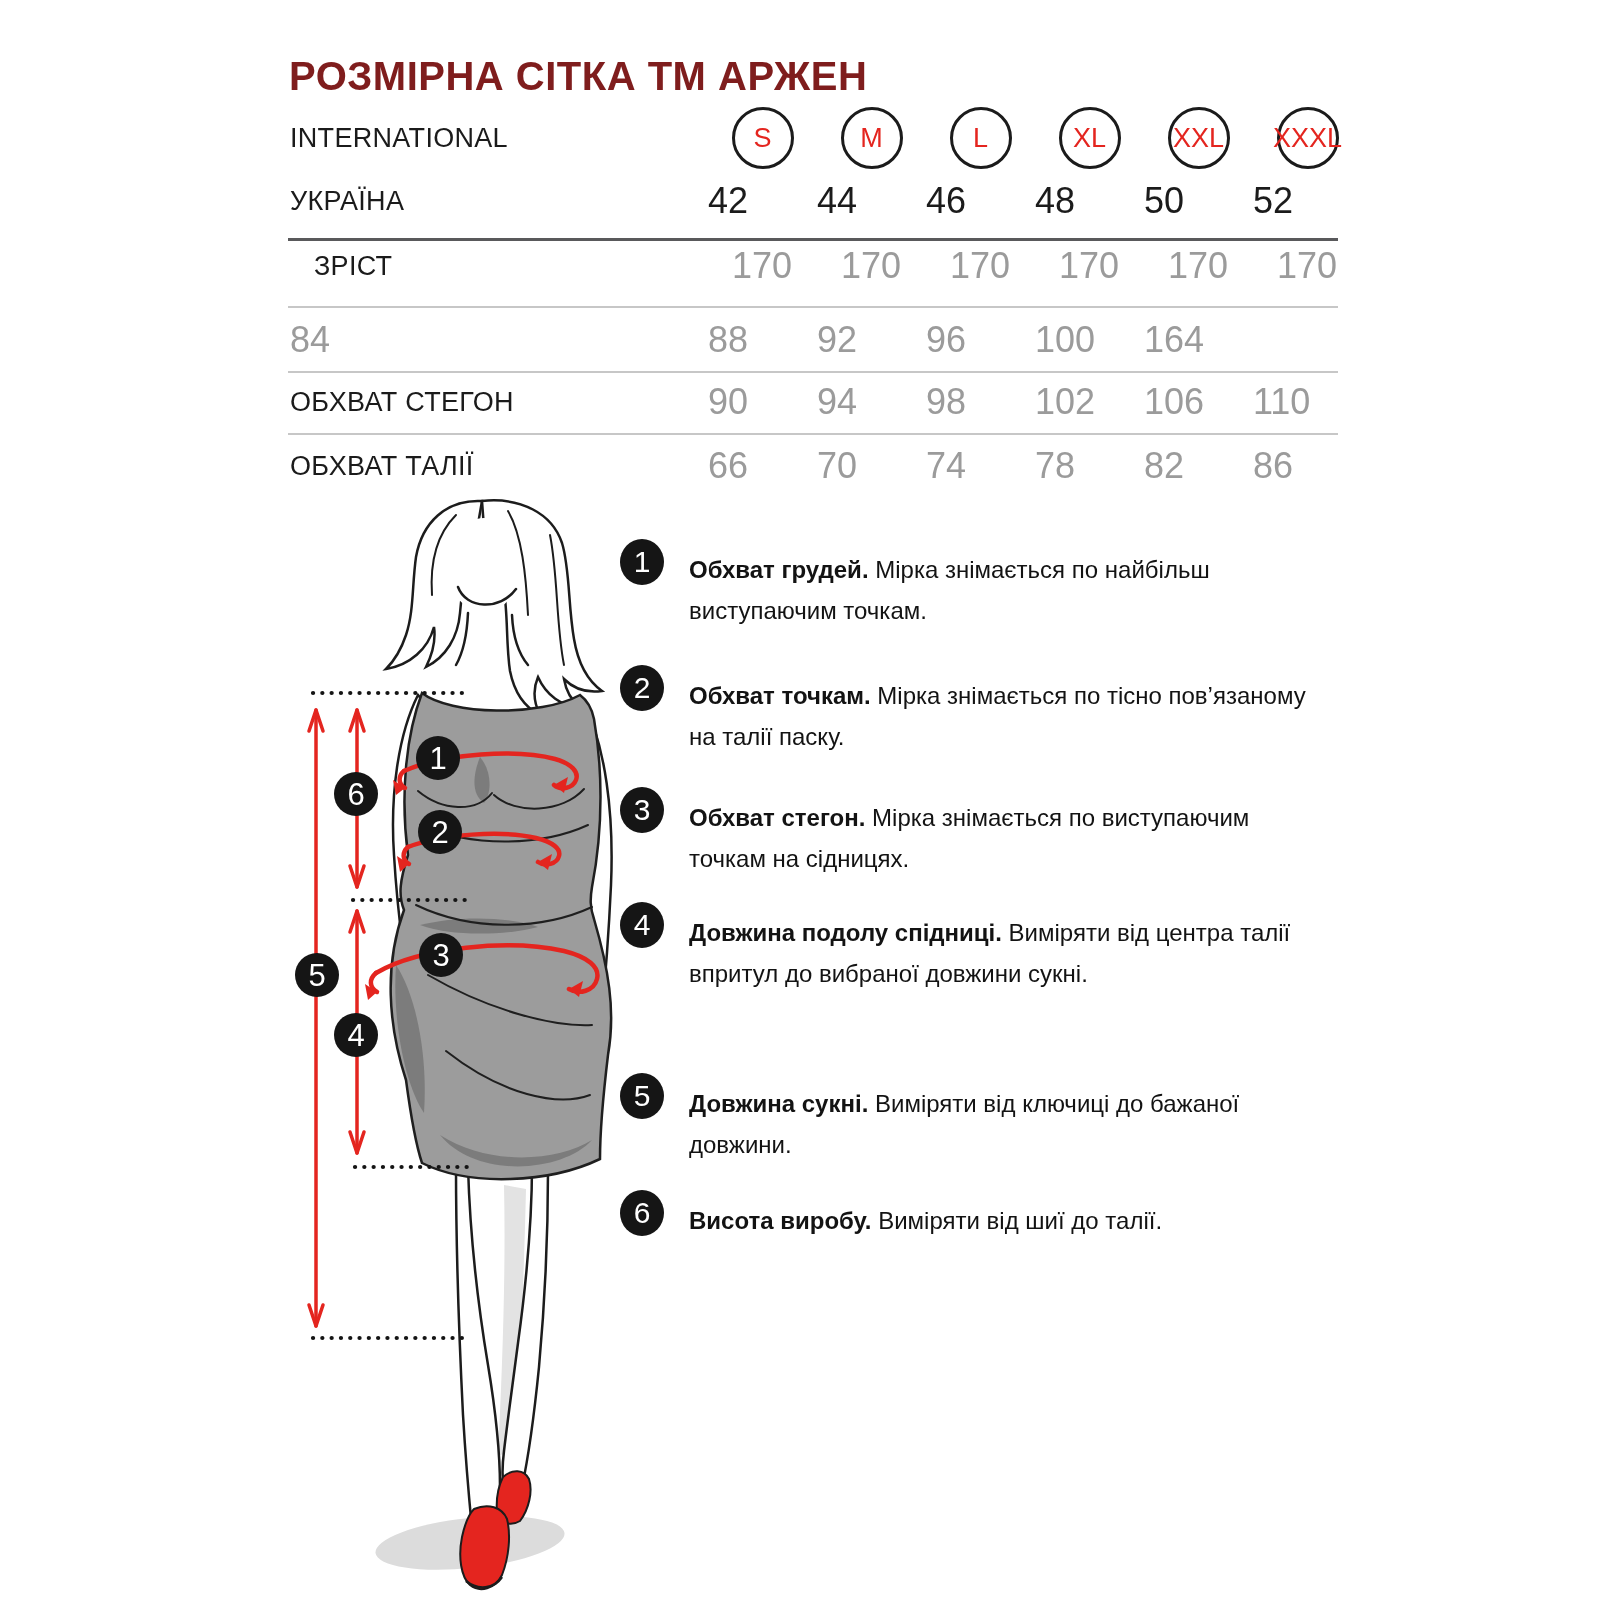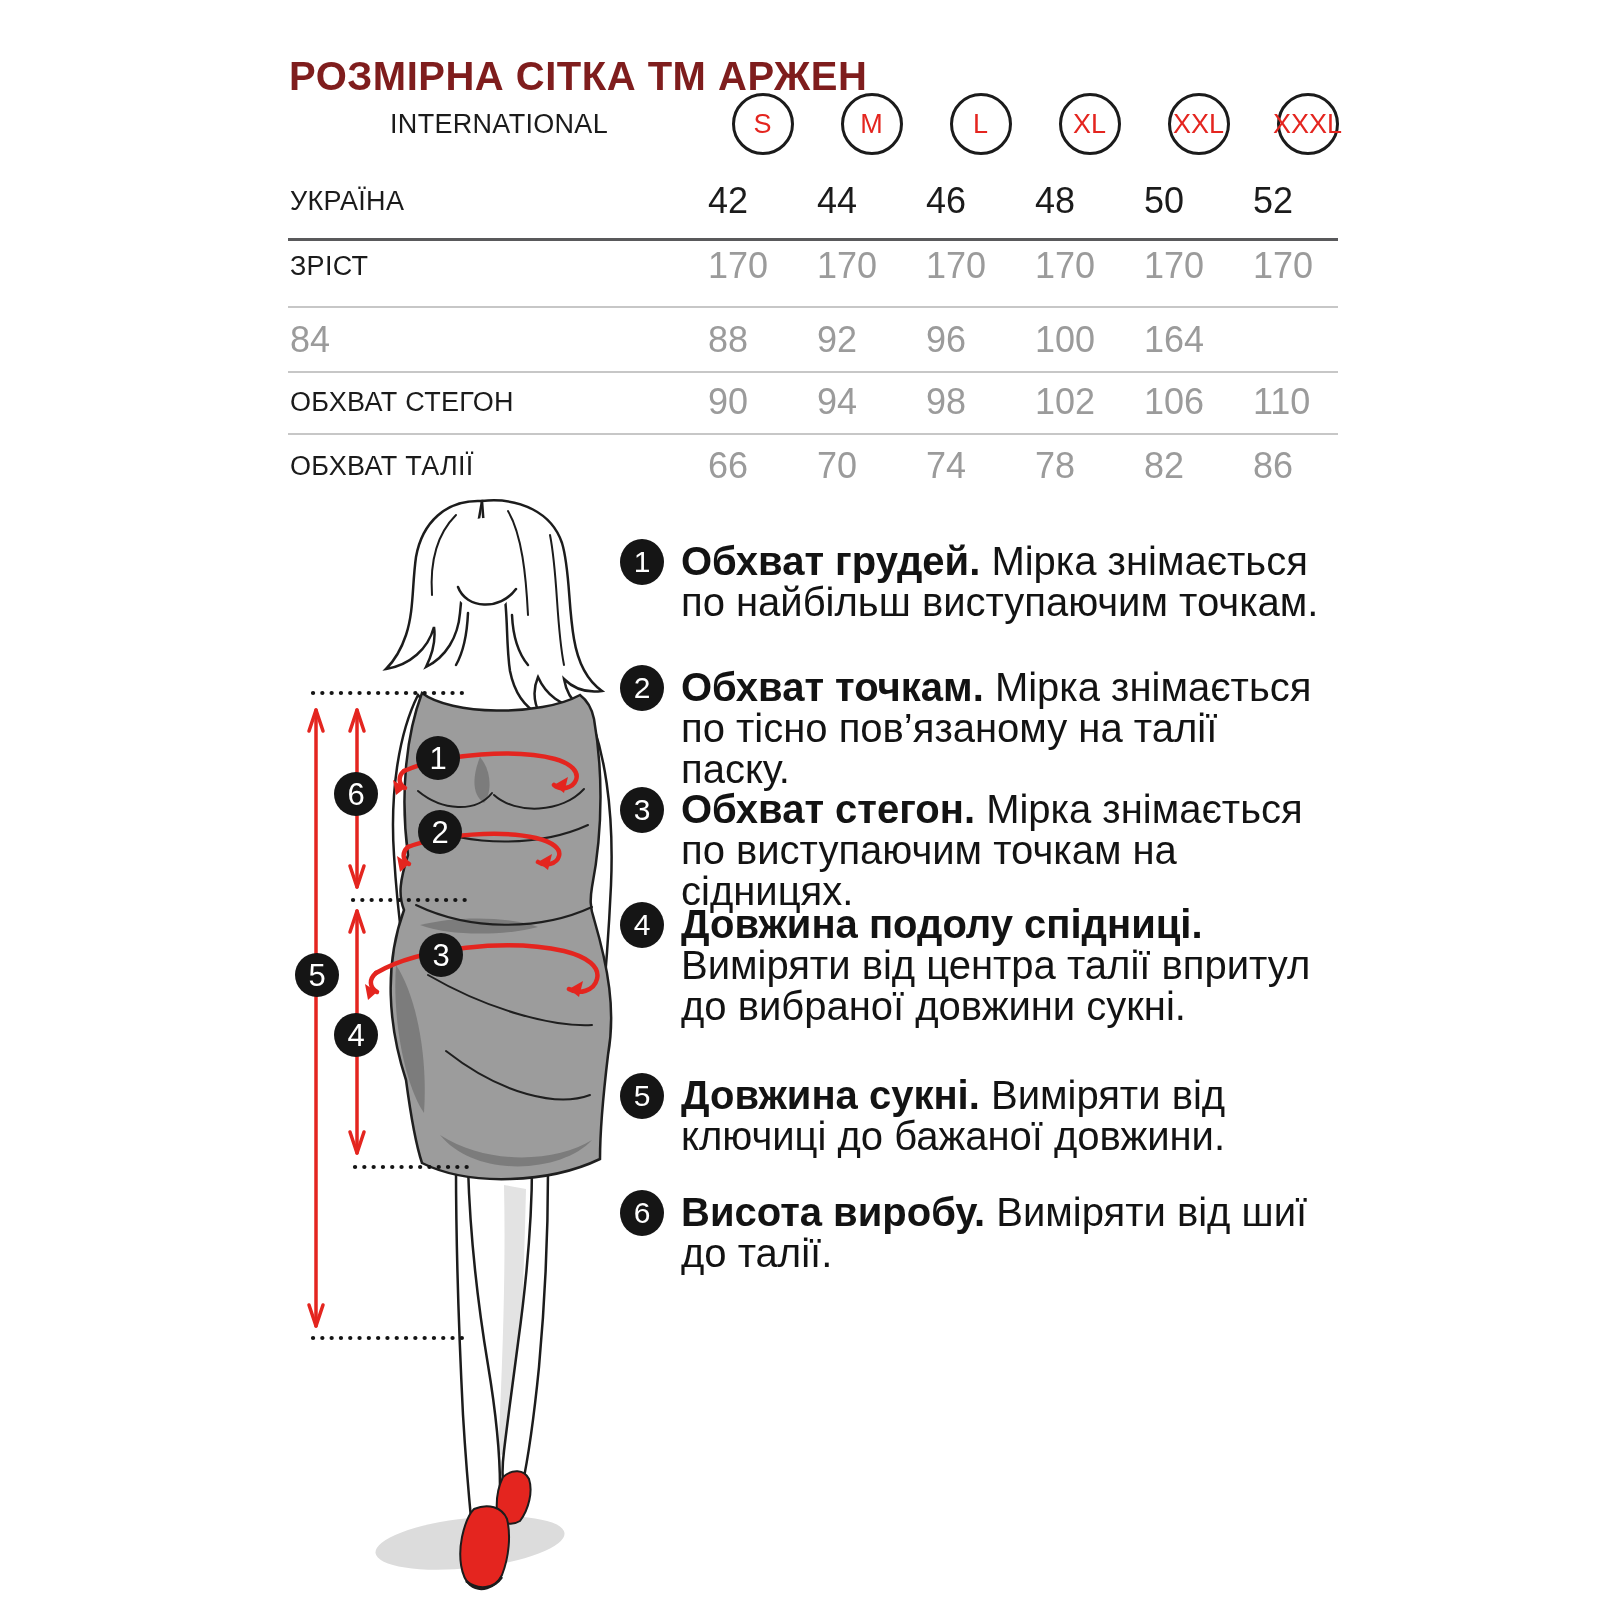--- a/index.html
+++ b/index.html
@@ -16,35 +16,35 @@
   .ccell{display:flex;justify-content:center;}
   .size-circle{width:56px;height:56px;border:3px solid #1b1b1b;border-radius:50%;
                display:flex;align-items:center;justify-content:center;overflow:visible;background:#fff;}
   .size-circle span{font-size:27px;color:#e4251f;font-weight:400;white-space:nowrap;}
   .hline{position:absolute;left:288px;width:1050px;background:#c7c7c7;height:2px;}
   .hline.thick{background:#59595b;height:3px;}
   
   .instr{position:absolute;left:620px;width:724px;display:flex;align-items:flex-start;}
   .bullet{flex:0 0 44px;width:44px;height:46px;border-radius:50%;background:#151515;color:#fff;
           display:flex;align-items:center;justify-content:center;font-size:30px;margin-right:17px;margin-top:-2px;}
-  .itext{margin:0;width:640px;font-size:40px;line-height:41px;color:#131313;}
+  .itext{margin:8px;width:640px;font-size:24px;line-height:41px;color:#131313;}
   .itext b{font-weight:700;}
   
   #figure-svg{position:absolute;left:270px;top:495px;}
 </style>
 </head>
 <body>
 
 <div id="page">
 
   <h1 class="title">РОЗМІРНА СІТКА ТМ АРЖЕН</h1>
 
   <section>
 
-    <div class="trow" style="top:91px;height:66px;text-align:center;">
+    <div class="trow" style="top:105px;height:66px;">
       <div class="tlabel">INTERNATIONAL</div>
       <div class="ccell">
           <span class="size-circle">
             <span>S</span>
           </span>
         </div>
       <div class="ccell">
           <span class="size-circle">
             <span>M</span>
           </span>
@@ -76,21 +76,21 @@
       <div class="tval black">42</div>
       <div class="tval black">44</div>
       <div class="tval black">46</div>
       <div class="tval black">48</div>
       <div class="tval black">50</div>
       <div class="tval black">52</div>
     </div>
 
     <div class="hline thick" style="top:238px;"></div>
 
-    <div class="trow" style="top:242px;height:48px;">
+    <div class="trow" style="top:242px;height:48px;margin-left:24px;">
       <div class="tlabel">ЗРІСТ</div>
       <div class="tval gray">170</div>
       <div class="tval gray">170</div>
       <div class="tval gray">170</div>
       <div class="tval gray">170</div>
       <div class="tval gray">170</div>
       <div class="tval gray">170</div>
     </div>
 
     <div class="hline" style="top:306px;"></div>

